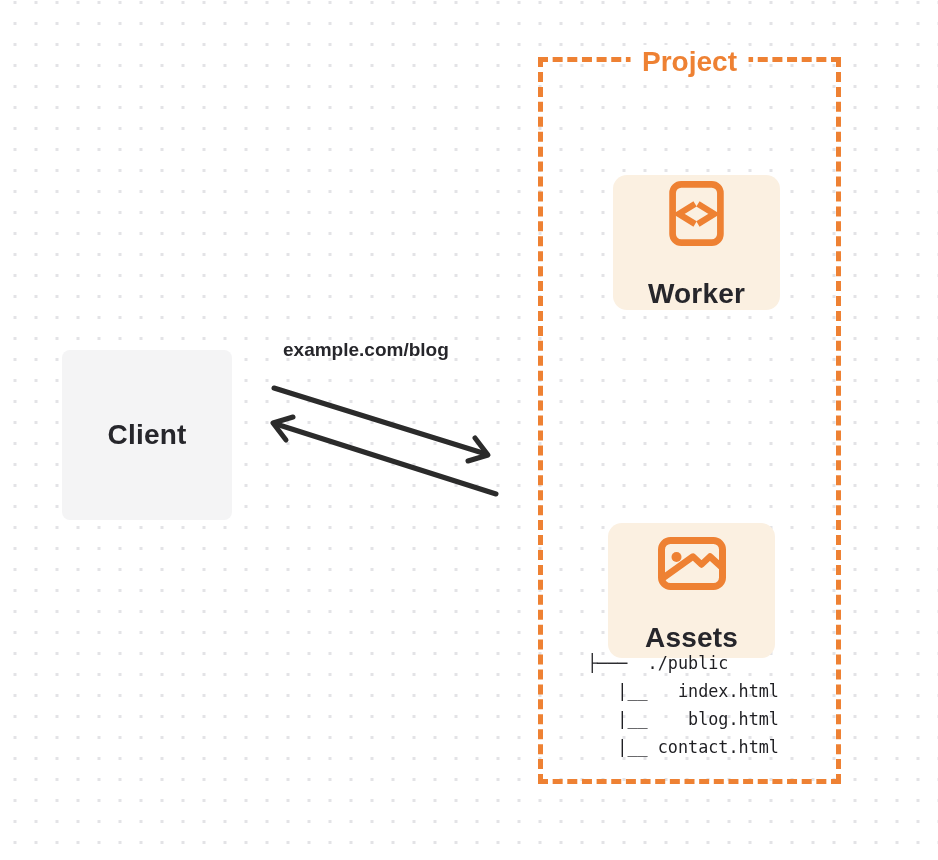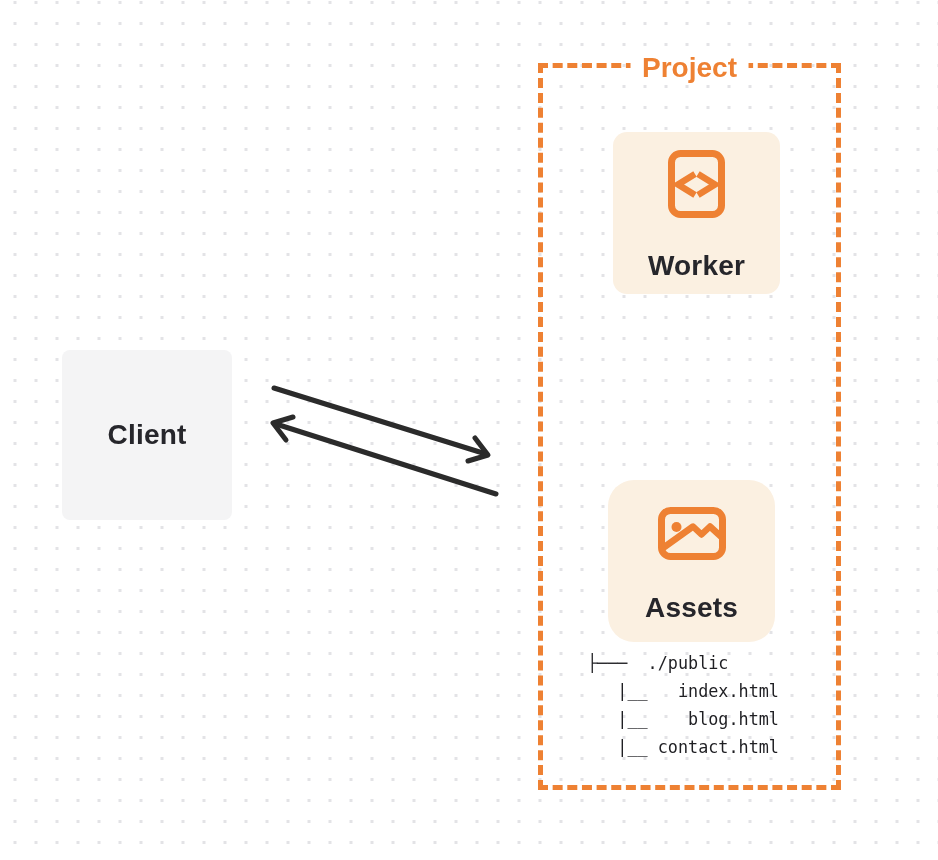--- a/index.html
+++ b/index.html
@@ -29,54 +29,56 @@
   }
   .node-label{
     font-size:28px;font-weight:bold;color:var(--text-dark);letter-spacing:.2px;
   }
   .url-label{
     position:absolute;left:283px;top:339px;
     font-size:19px;font-weight:bold;color:var(--text-dark);
   }
   .arrows{position:absolute;left:0;top:0;pointer-events:none;}
   .project-box{
-    position:absolute;left:538px;top:63px;width:303px;height:727px;
+    position:absolute;left:538px;top:57px;width:303px;height:727px;
     border:5px dashed var(--orange);
     text-align:right;
   }
   .project-label{
     position:absolute;top:-17px;left:50%;transform:translateX(-50%);
     background:#ffffff;padding:0 12px;line-height:34px;
     font-size:28px;font-weight:bold;color:var(--orange);white-space:nowrap;
   }
   .card{
-    position:absolute;width:167px;height:162px;
+    position:absolute;width:167px;height:135px;
     background:var(--card-bg);border-radius:14px;
     display:flex;flex-direction:column;align-items:center;justify-content:center;
     gap:32px;
+    margin-top:43px;
   }
   .card.worker{left:613px;top:132px;padding-top:6px;}
-  .card.assets{left:608px;top:480px;padding-top:9px;border-radius:26px;}
+  .card.assets{left:608px;top:480px;padding-top:9px;}
   .icon{display:block;}
   .file-tree{
     position:absolute;left:587px;top:649px;
     font-family:"DejaVu Sans Mono","Liberation Mono",monospace;
     font-size:16.8px;line-height:28px;color:#1f1f23;
     white-space:pre;
   }
 </style>
 </head>
 <body>
 
 <div class="canvas">
 
   <div class="client-box">
     <span class="node-label">Client</span>
   </div>
 
+  <div class="url-label">example.com/blog</div>
 
   <svg class="arrows" width="938" height="860" viewBox="0 0 938 860">
     <g stroke="var(--arrow)" stroke-width="5" fill="none" stroke-linecap="round" stroke-linejoin="round">
       <g>
         <path d="M274 388 L486 454"></path>
         <path d="M475 438 L488 455 L468 461"></path>
       </g>
       <g>
         <path d="M496 494 L276 424"></path>
         <path d="M286 440 L273 423 L293 417"></path>

